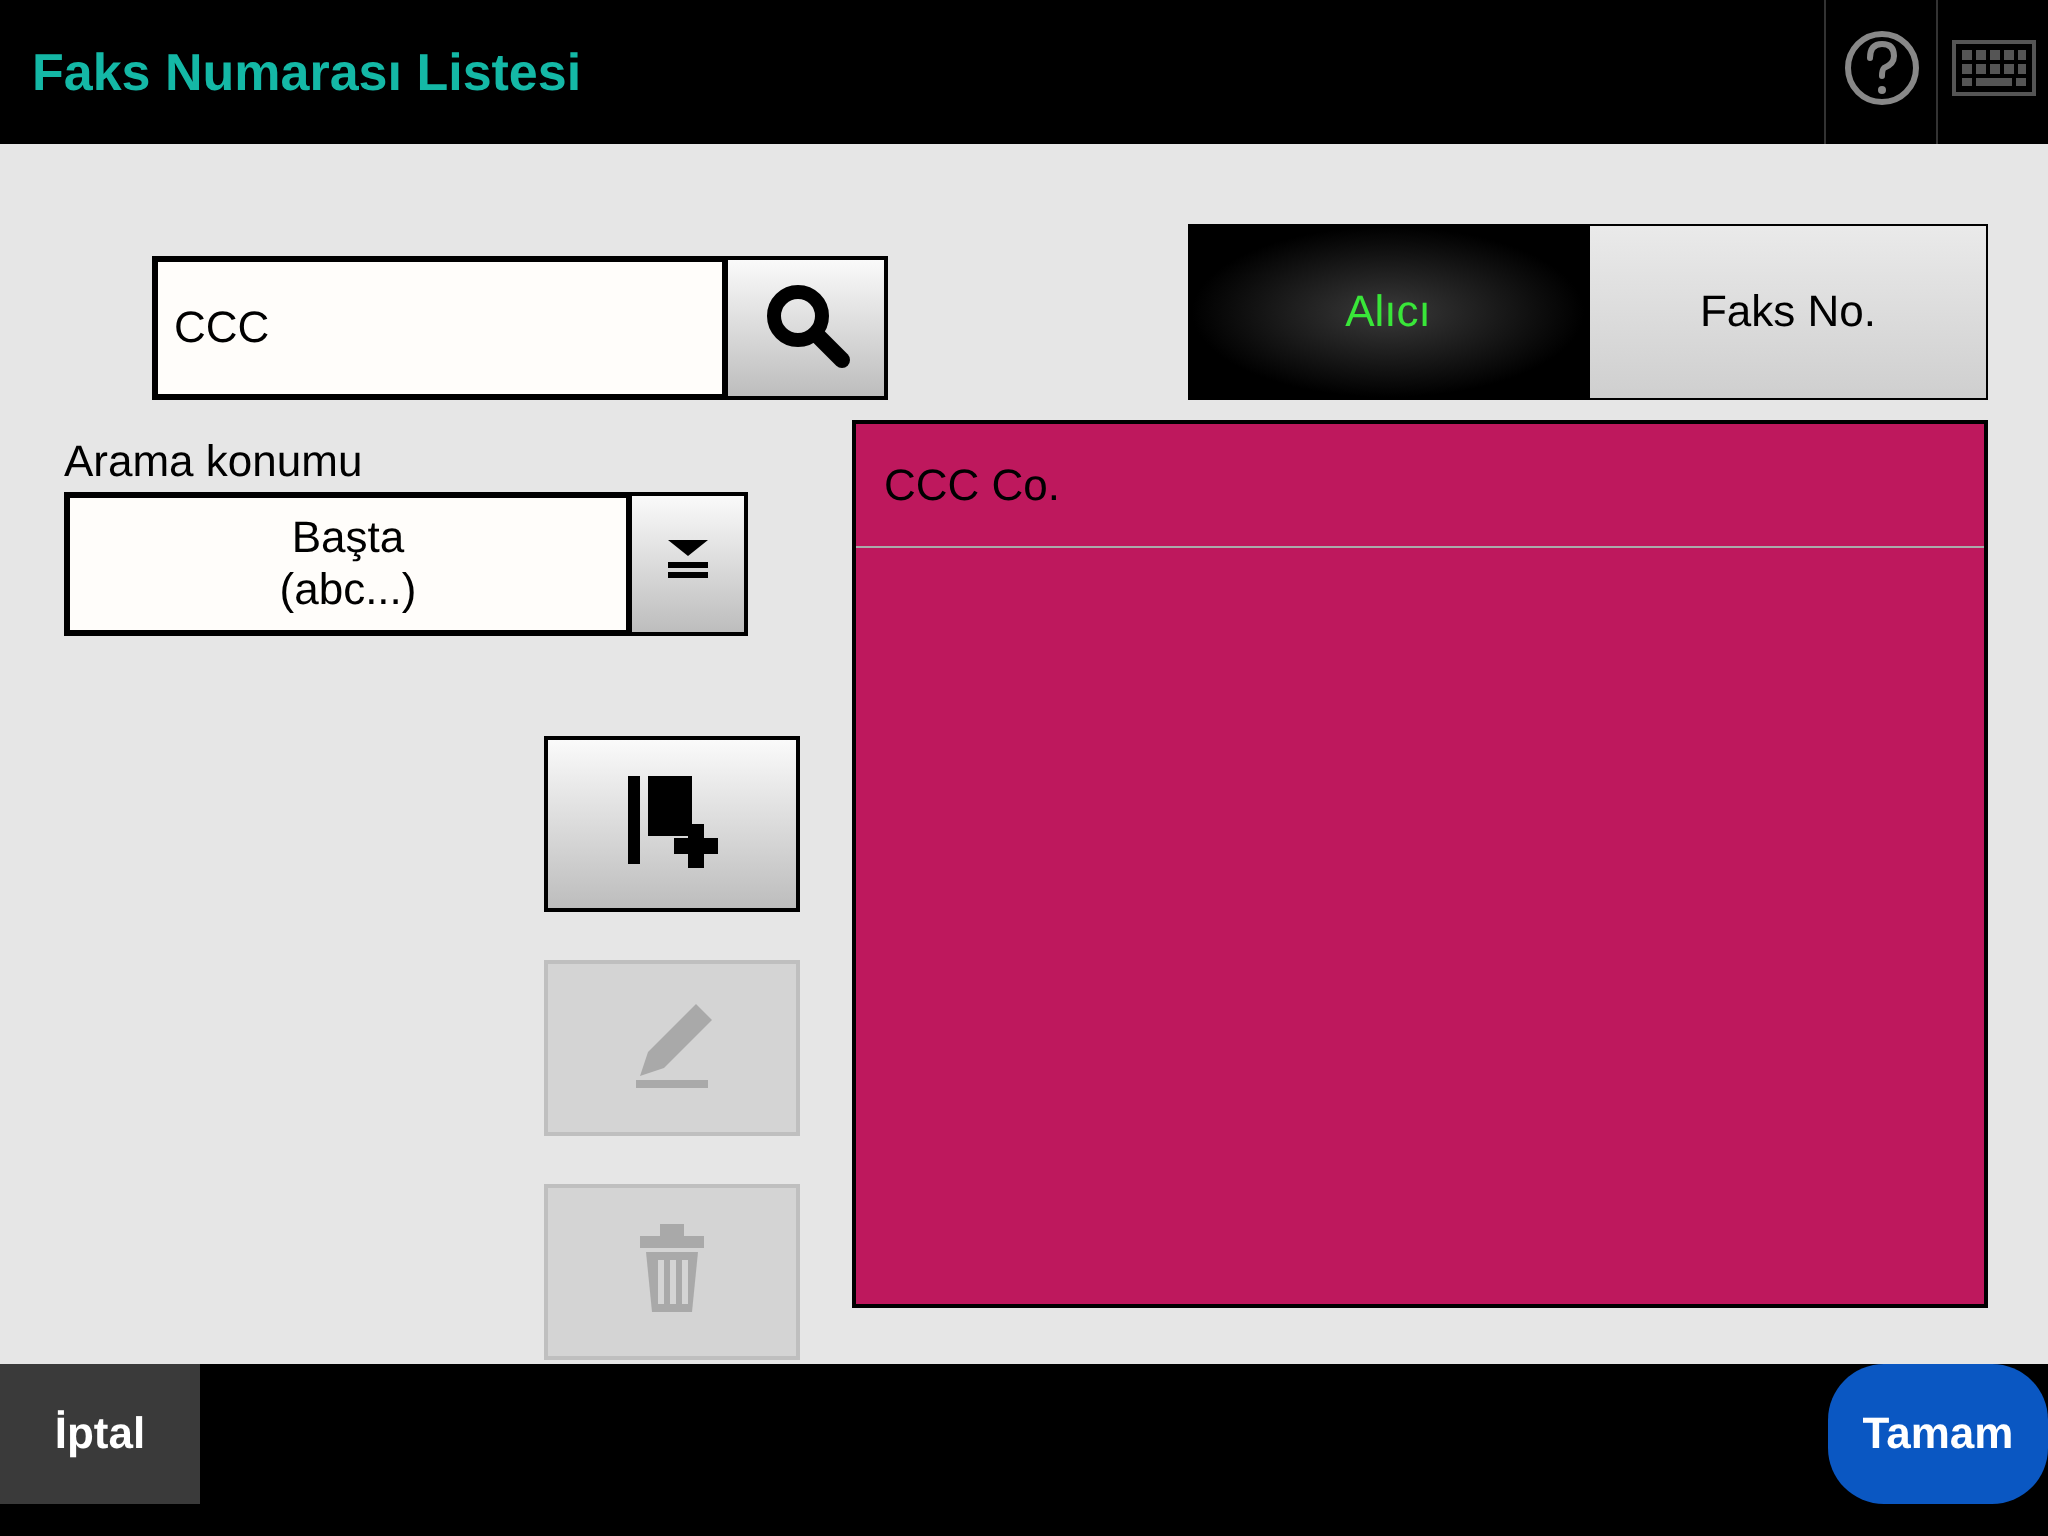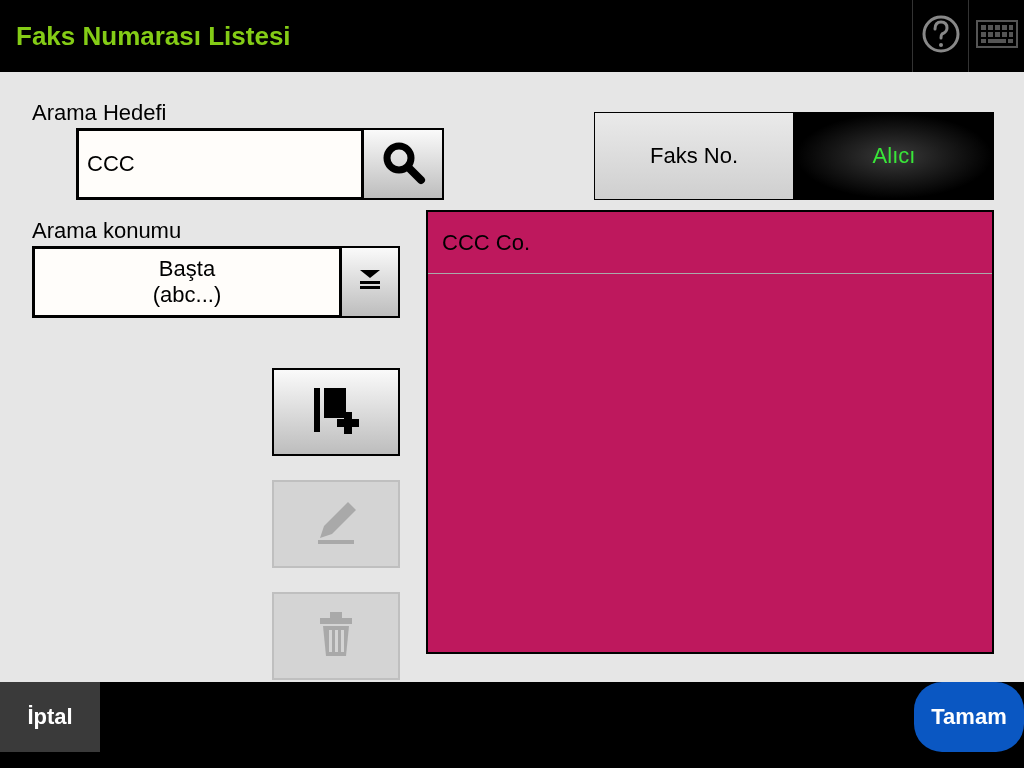--- a/index.html
+++ b/index.html
@@ -1,20 +1,20 @@
 <!DOCTYPE html>
 <html><head>
 <meta charset="utf-8">
 <style>
   * { box-sizing: border-box; margin: 0; padding: 0; font-family: Arial, Helvetica, sans-serif; }
   html, body { width: 1024px; height: 768px; overflow: hidden; background: #e6e6e6; }
 
   
   .topbar {
-    height: 72px; background: #000; color: #84cc16;
+    height: 72px; background: #000; color: #14b8a6;
     display: flex; align-items: center; padding-left: 16px;
   }
   .topbar-title { font-size: 26px; font-weight: bold; }
   .topbar-spacer { flex: 1; }
   .topbar-btn {
     width: 56px; height: 72px;
     display: flex; align-items: center; justify-content: center;
     border-left: 1px solid #333;
   }
 
@@ -33,21 +33,21 @@
   .search-btn {
     width: 80px; height: 72px;
     background: linear-gradient(#fafafa, #bdbdbd);
     border: 2px solid #000; border-left: none;
     display: flex; align-items: center; justify-content: center;
   }
 
   .loc-label { position: absolute; left: 32px; top: 146px; }
   .loc-row   { position: absolute; left: 32px; top: 174px; display: flex; }
   .loc-select {
-    width: 310px; height: 72px; background: #fffdfa;
+    width: 284px; height: 72px; background: #fffdfa;
     border: 3px solid #000;
     display: flex; flex-direction: column; align-items: center; justify-content: center;
     font-size: 22px; line-height: 26px;
   }
   .loc-drop {
     width: 58px; height: 72px;
     background: linear-gradient(#fafafa, #bdbdbd);
     border: 2px solid #000; border-left: none;
     display: flex; align-items: center; justify-content: center;
   }
@@ -138,21 +138,20 @@
             <rect x="12" y="19" width="18" height="4"></rect>
           <rect x="32" y="19" width="5" height="4"></rect>
         </g>
       </svg>
     </span>
   </div>
 </div>
 
 <div class="main">
 
-  <div class="label search-label">Arama Hedefi</div>
   <div class="search-row">
     <div class="search-input">
       <span>CCC</span>
     </div>
     <div class="search-btn">
       <span>
         <svg width="48" height="48" viewBox="0 0 48 48">
           <circle cx="20" cy="20" r="12" fill="none" stroke="#000" stroke-width="7"></circle>
           <line x1="29" y1="29" x2="42" y2="42" stroke="#000" stroke-width="8" stroke-linecap="round"></line>
         </svg>
@@ -204,25 +203,25 @@
           <path d="M7 14 L33 14 L30 44 L10 44 Z" fill="#a9a9a9"></path>
           <rect x="13" y="18" width="3" height="22" fill="#d4d4d4"></rect>
           <rect x="19" y="18" width="3" height="22" fill="#d4d4d4"></rect>
           <rect x="25" y="18" width="3" height="22" fill="#d4d4d4"></rect>
         </svg>
       </span>
     </div>
   </div>
 
   <div class="tabs">
+    <div class="tab tab-active">
+      <span>Alıcı</span>
+    </div>
     <div class="tab tab-inactive">
       <span>Faks No.</span>
-    </div>
-    <div class="tab tab-active">
-      <span>Alıcı</span>
     </div>
   </div>
 
   <div class="list">
     <div class="list-row">
       <span>CCC Co.</span>
     </div>
   </div>
 
 </div>

